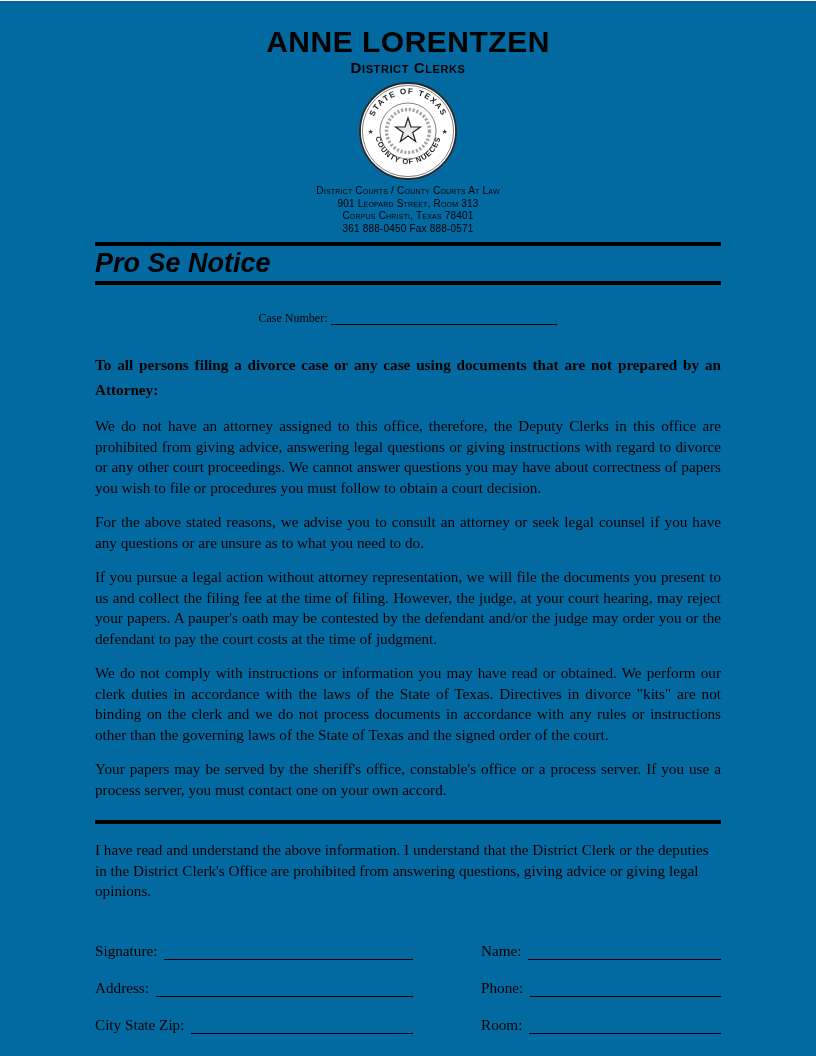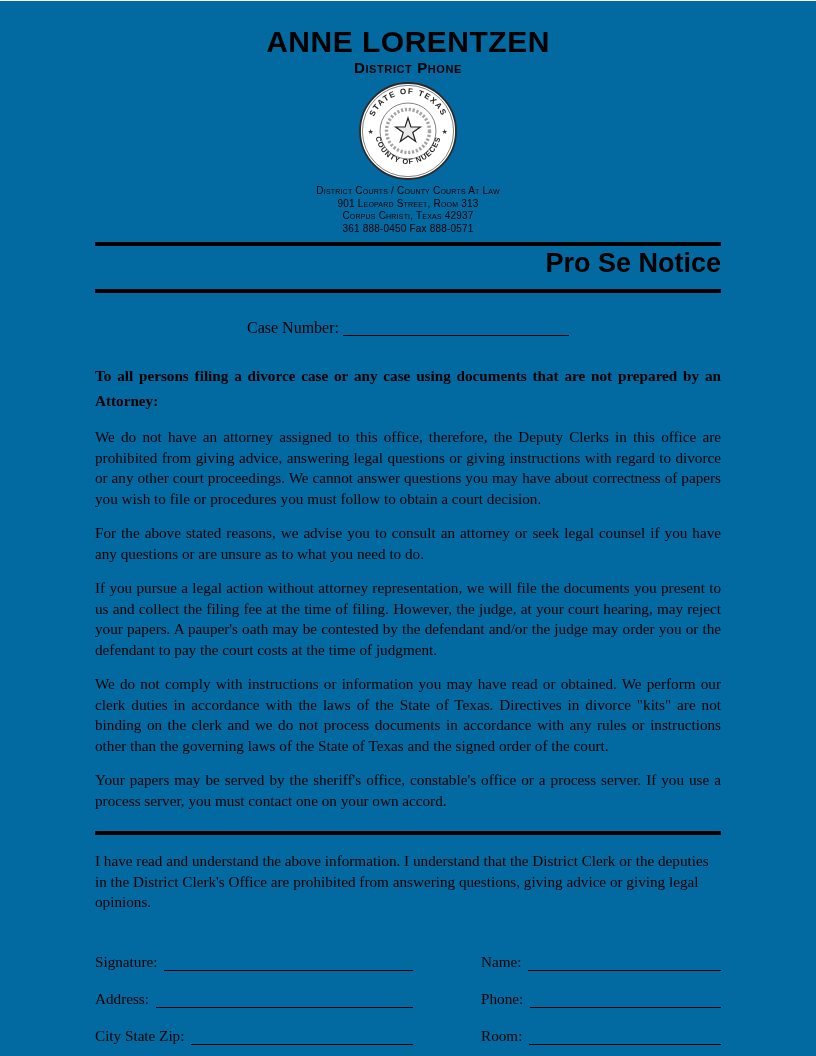--- a/index.html
+++ b/index.html
@@ -44,29 +44,30 @@
   }
   .addr-line.plain { font-variant: normal; }
   
   .rule { height: 4px; background: #000; }
   .rule-top { margin-top: 7px; }
   .rule-mid { margin-top: 20px; }
   .doc-title {
     font-family: "Liberation Sans", sans-serif;
     font-size: 27px;
     font-weight: 700;
-    text-align: right;
+    text-align: left;
     line-height: 32px;
-    padding: 1px 0 10px 0;
+    padding: 1px 0 2px 0;
+    font-style: italic;
   }
   
   .case-row {
     margin-top: 26px;
     text-align: center;
-    font-size: 16px;
+    font-size: 12px;
   }
   .case-line {
     display: inline-block;
     width: 226px;
     border-bottom: 1.3px solid #000;
     vertical-align: -3px;
     margin-left: 4px;
   }
   .salutation {
     margin-top: 26px;
@@ -110,21 +111,21 @@
     margin-left: 3px;
   }
 </style>
 </head>
 <body>
 
 <div class="page">
 
   <header class="doc-header">
     <div class="clerk-name">ANNE LORENTZEN</div>
-    <div class="clerk-title">District Phone</div>
+    <div class="clerk-title">District Clerks</div>
 
     <div class="seal-wrap">
       <svg width="100" height="100" viewBox="0 0 100 100">
         <circle cx="50" cy="50" r="48" fill="#ffffff" stroke="#2b2b2b" stroke-width="1.8"></circle>
         <circle cx="50" cy="50" r="45.6" fill="none" stroke="#2b2b2b" stroke-width="0.6"></circle>
         <circle cx="50" cy="50" r="28" fill="none" stroke="#2b2b2b" stroke-width="0.6"></circle>
         <circle cx="50" cy="50" r="21.5" fill="none" stroke="#5a5a5a" stroke-width="3.4" stroke-dasharray="2.2 1.7" opacity="0.55"></circle>
         <path d="M50 37 L52.94 45.96 L62.36 45.98 L54.76 51.55 L57.64 60.52 L50 55 L42.36 60.52 L45.24 51.55 L37.64 45.98 L47.06 45.96 Z" fill="#e9e9e9" stroke="#222" stroke-width="1.2"></path>
         <path id="seal-arc-top" d="M 13 50 A 37 37 0 0 1 87 50" fill="none"></path>
         <path id="seal-arc-bottom" d="M 17 50 A 33 33 0 0 0 83 50" fill="none"></path>
@@ -135,21 +136,21 @@
           <textPath href="#seal-arc-bottom" startOffset="50%" text-anchor="middle">COUNTY OF NUECES</textPath>
         </text>
         <text x="9.5" y="53" font-size="7" fill="#333">★</text>
         <text x="83.5" y="53" font-size="7" fill="#333">★</text>
       </svg>
     </div>
 
     <div>
       <div class="addr-line">District Courts / County Courts At Law</div>
       <div class="addr-line">901 Leopard Street, Room 313</div>
-      <div class="addr-line">Corpus Christi, Texas 42937</div>
+      <div class="addr-line">Corpus Christi, Texas 78401</div>
       <div class="addr-line plain">361 888-0450 Fax 888-0571</div>
     </div>
   </header>
 
   <div class="rule rule-top"></div>
   <div class="doc-title">Pro Se Notice</div>
   <div class="rule"></div>
 
   <div class="case-row">
     <span>Case Number:</span><span class="case-line"></span>

